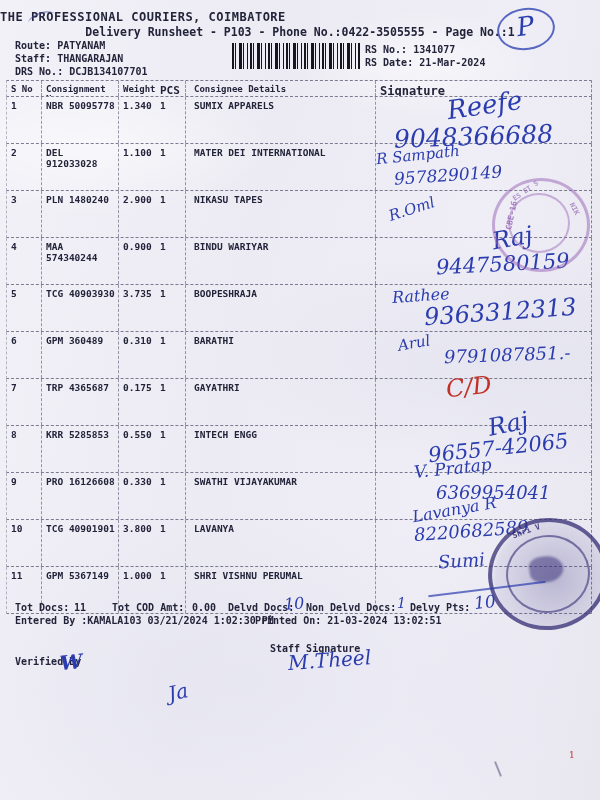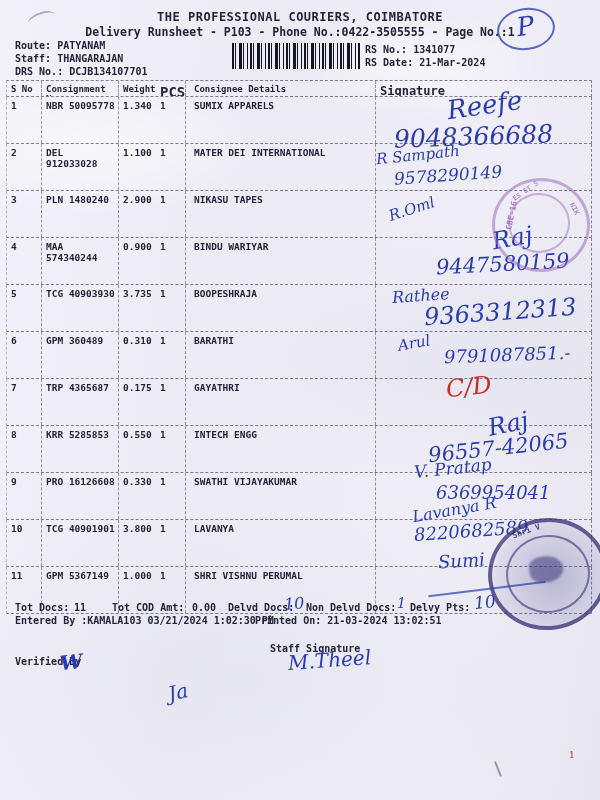--- a/index.html
+++ b/index.html
@@ -12,21 +12,21 @@
       radial-gradient(ellipse 520px 260px at 40% 85%, rgba(224,224,238,.45), transparent 65%),
       radial-gradient(ellipse 200px 90px at 70% 8%, rgba(255,255,255,.5), transparent 60%),
       linear-gradient(100deg,#f2f1f8 0%,#ecebf3 40%,#efeef6 70%,#e8e7f0 100%);
     font-family:"DejaVu Sans Mono","Liberation Mono",monospace;
   }
   .mono{font-family:"DejaVu Sans Mono","Liberation Mono",monospace;font-weight:bold;color:#23233a;}
   .abs{position:absolute;}
   .hand{font-family:"DejaVu Serif","Liberation Serif",serif;font-style:italic;color:#2b3cae;white-space:nowrap;}
   .hand-red{color:#c23127;}
   
-  .title{top:10px;left:0;width:100%;text-align:center;font-size:12px;letter-spacing:.5px;}
+  .title{top:10px;left:0;width:100%;text-align:left;font-size:12px;letter-spacing:.5px;}
   .subtitle{top:25px;left:0;width:100%;text-align:center;font-size:11.5px;}
   .hline{font-size:10px;}
   .barcode{top:43px;left:232px;width:128px;height:26px;
     background:repeating-linear-gradient(90deg,#15151f 0 2px,transparent 2px 3px,#15151f 3px 4px,transparent 4px 7px,#15151f 7px 10px,transparent 10px 11px,#15151f 11px 12px,transparent 12px 15px,#15151f 15px 16px,transparent 16px 18px);}
   
   .table{position:absolute;left:6px;top:80px;width:586px;}
   .trow,.thead{display:grid;grid-template-columns:34px 77px 38px 29px 190px 1fr;
     border-bottom:1px dashed rgba(85,85,110,.75);border-left:1px dashed rgba(85,85,110,.4);border-right:1px dashed rgba(85,85,110,.7);}
   .thead{border-top:1px dashed rgba(85,85,110,.75);height:15px;}
   .trow{height:46px;}
@@ -86,21 +86,21 @@
   <div class="abs mono hline" style="left:365px;top:57px;">
     <span>RS Date: </span>
     <span>21-Mar-2024</span>
   </div>
 
   <div class="table">
     <div class="thead mono">
       <div class="c c1" style="font-size:9px;">S No</div>
       <div class="c c2" style="font-size:9px;">Consignment No</div>
       <div class="c c3" style="font-size:9px;">Weight</div>
-      <div class="c c4" style="font-size:14px;">PCS</div>
+      <div class="c c4" style="font-size:11px;">PCS</div>
       <div class="c c5" style="font-size:9px;">Consignee Details</div>
       <div class="c c6" style="font-size:12px;">Signature</div>
     </div>
     <div id="tbody">
     <div class="trow mono">
       <div class="c c1">1</div>
       <div class="c c2">NBR 50095778</div>
       <div class="c c3">1.340</div>
       <div class="c c4">1</div>
       <div class="c c5">SUMIX APPARELS</div>

